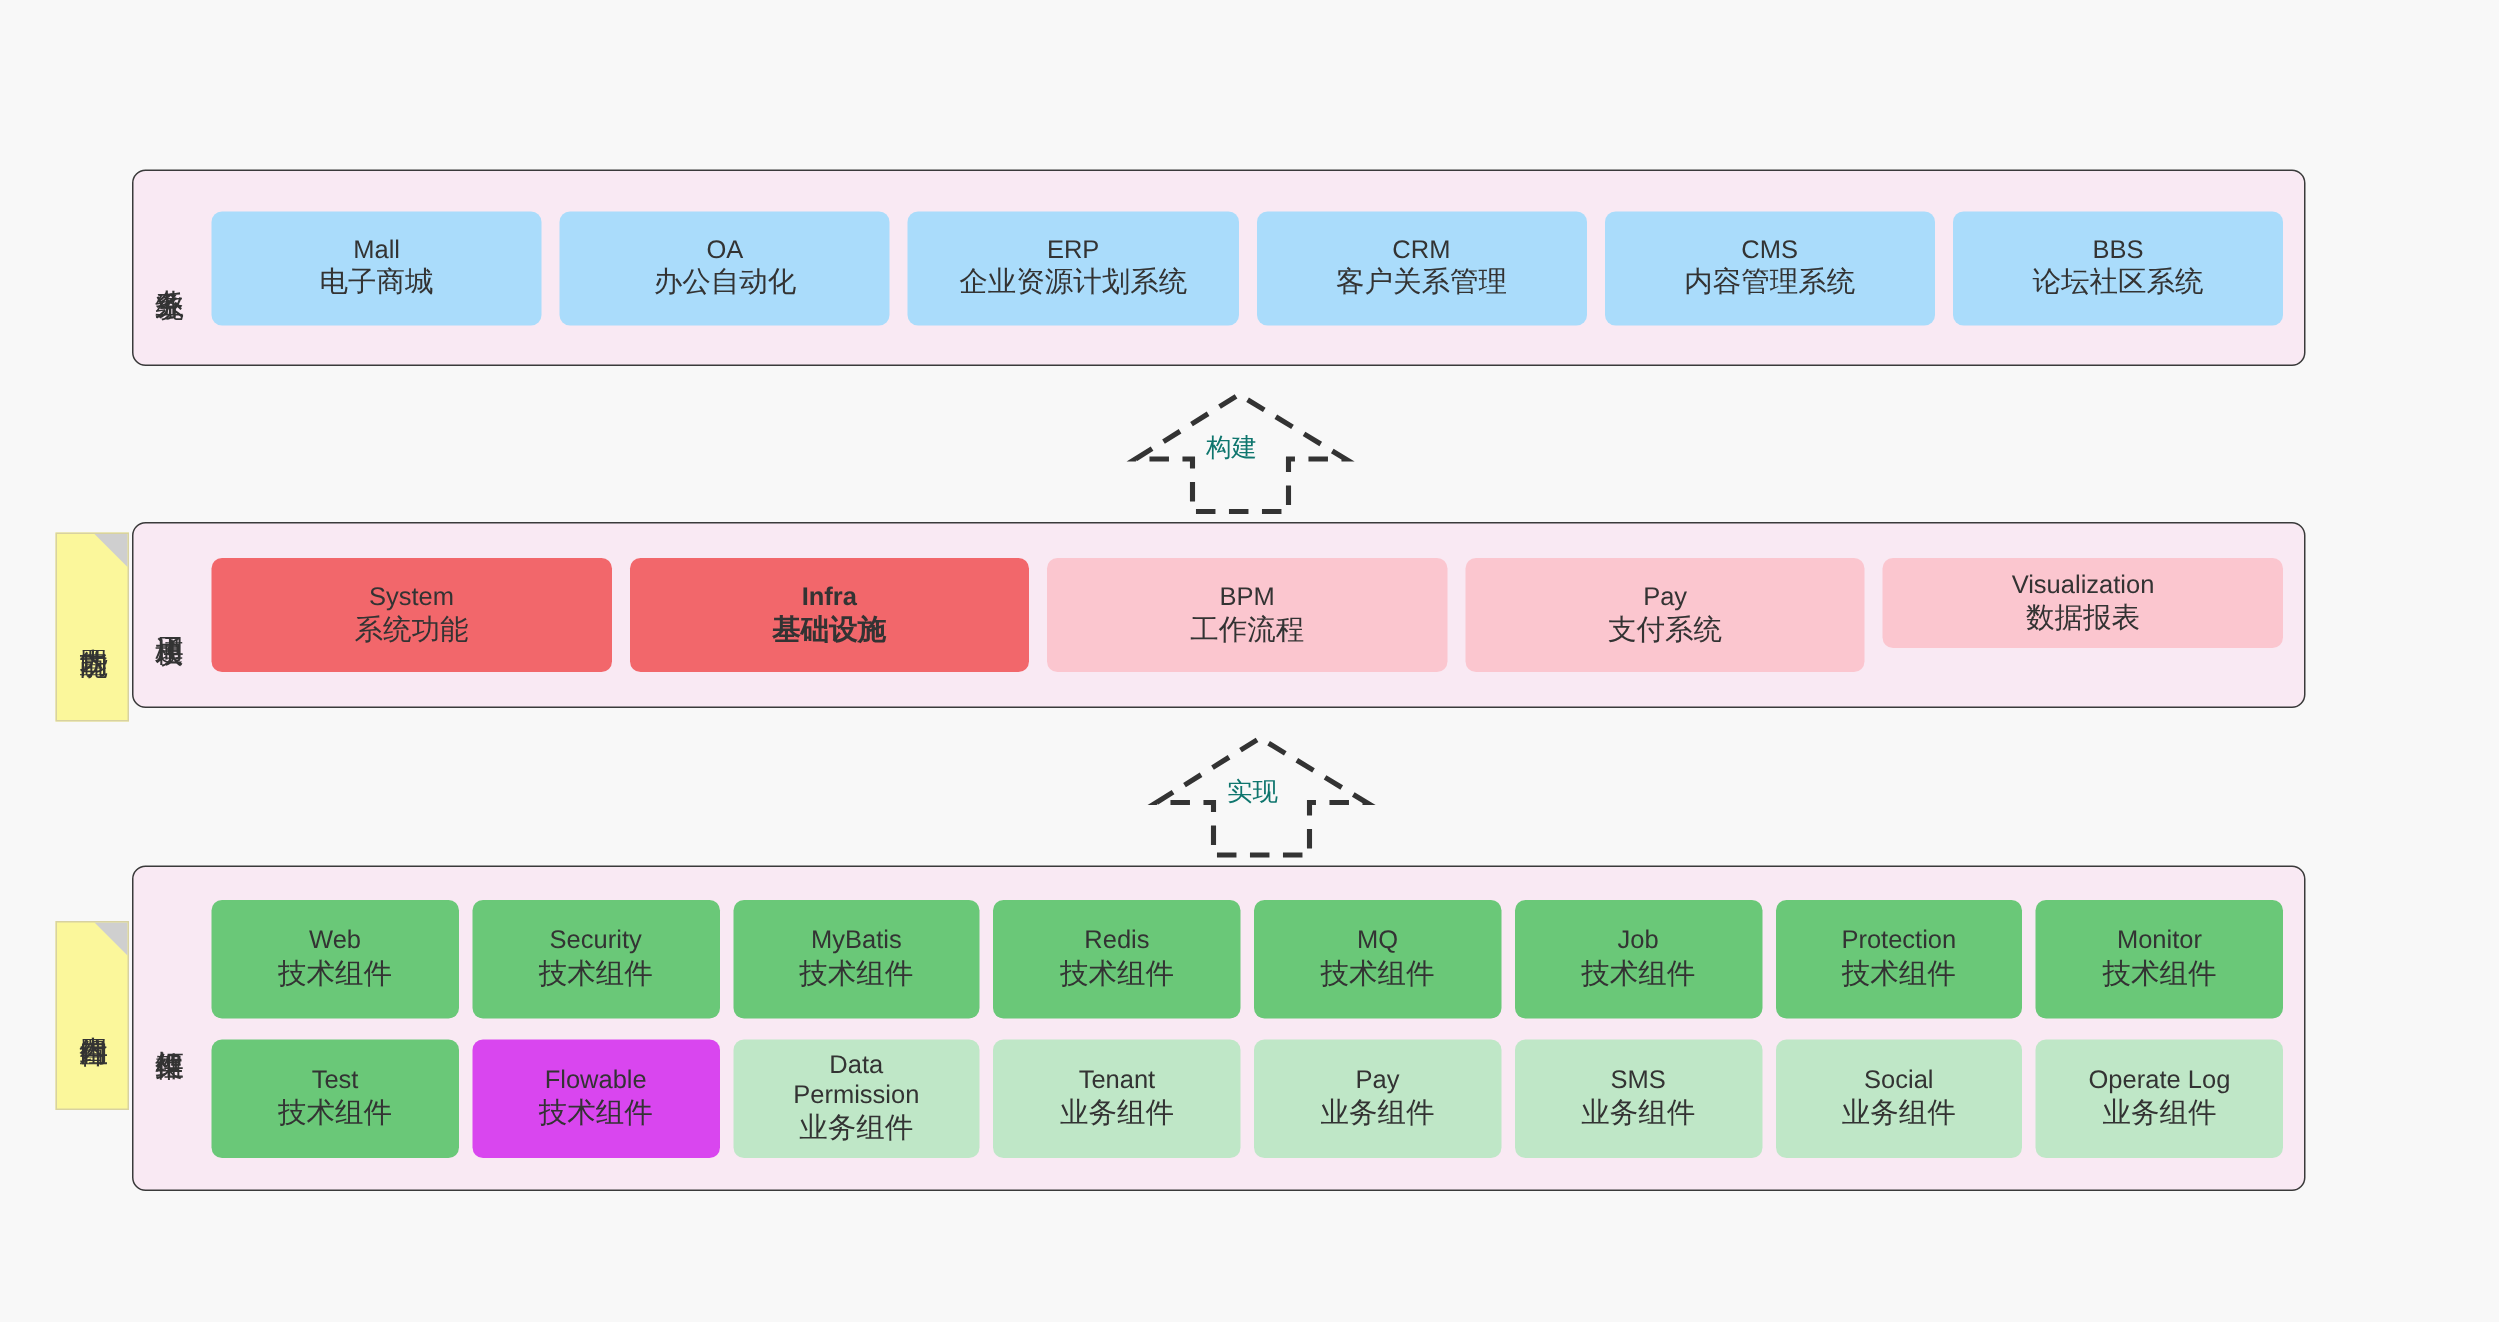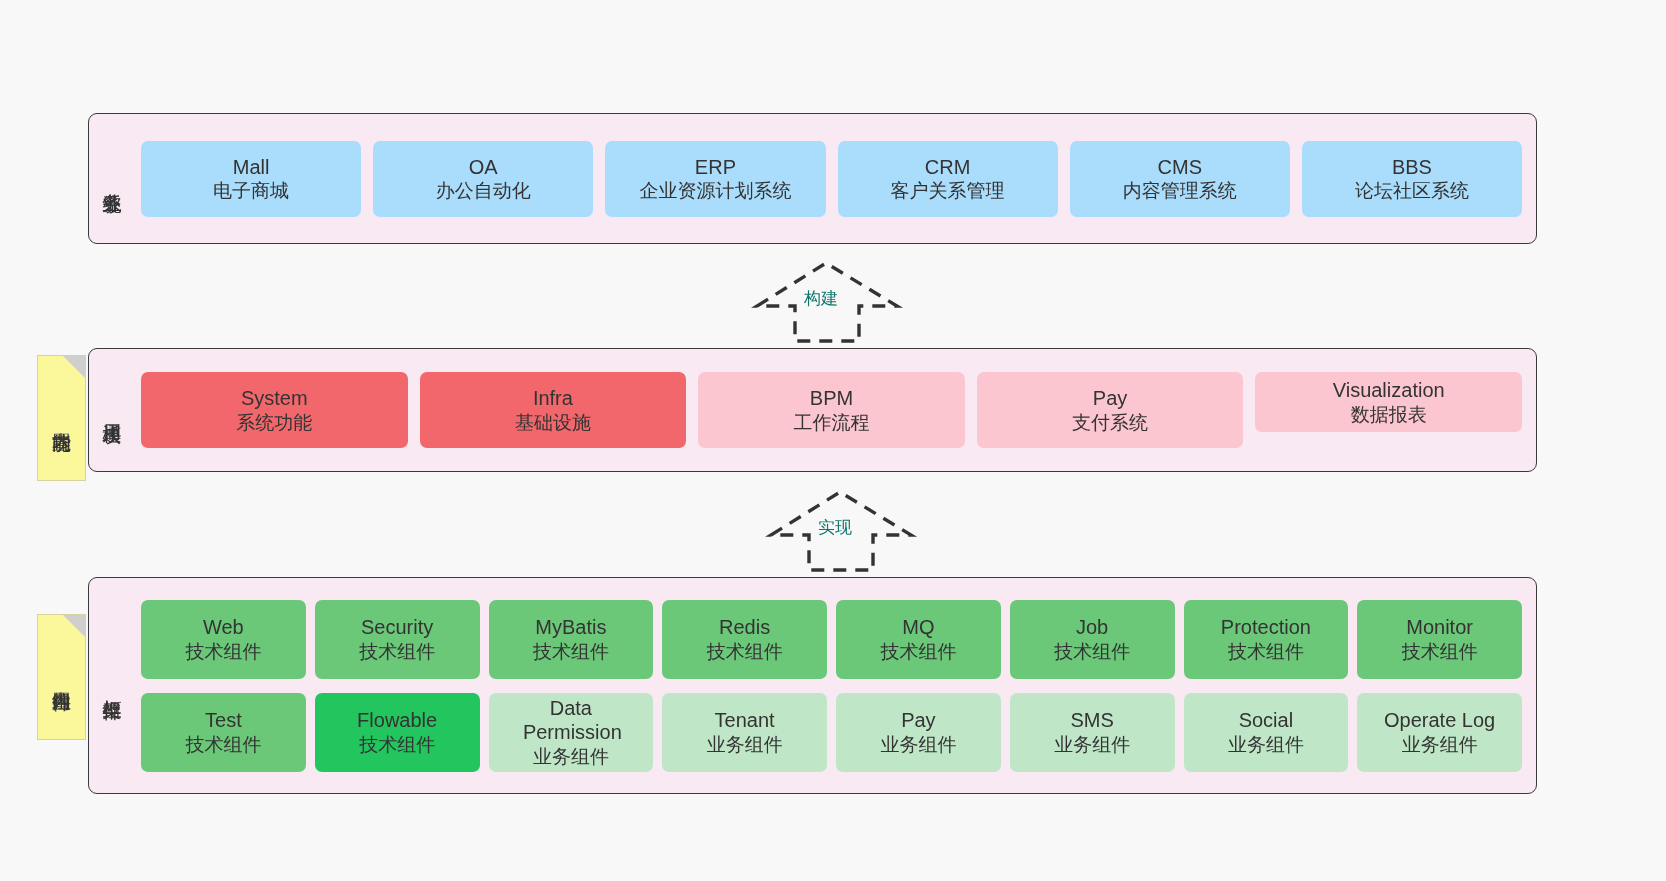--- a/index.html
+++ b/index.html
@@ -67,21 +67,21 @@
     border-radius:7px;
     display:flex;
     flex-direction:column;
     align-items:center;
     justify-content:center;
     text-align:center;
     line-height:1.22;
     padding:4px 6px;
     color:#333333;
   }
-  .node .en{font-size:20px;}
+  .node .en{font-size:17px;}
   .node .cn{font-size:19px;}
 
   .blue{background:#aadcfb;}
   .red{background:#f2676b;}
   .pink{background:#fbc6cf;}
   .green{background:#6ac878;}
   .lgreen{background:#bfe7c7;}
 
   
   .note{
@@ -169,21 +169,21 @@
   </div>
 
   <div class="layer" id="layer-modules" style="left:88px;top:348px;width:1449px;height:124px;">
     <div class="layer-title">通用模块</div>
     <div class="layer-body">
       <div class="row" style="padding:0 6px;">
         <div class="node red" style="height: 76px; background: rgb(242, 103, 107);">
           <span class="en">System</span>
           <span class="cn">系统功能</span>
         </div>
-        <div class="node red" style="height: 76px; background: rgb(242, 103, 107);">
+        <div class="node red" style="height: 76px; background: rgb(242, 103, 107); font-weight: bold;">
           <span class="en">Infra</span>
           <span class="cn">基础设施</span>
         </div>
         <div class="node pink" style="height: 76px; background: rgb(251, 198, 207);">
           <span class="en">BPM</span>
           <span class="cn">工作流程</span>
         </div>
         <div class="node pink" style="height: 76px; background: rgb(251, 198, 207);">
           <span class="en">Pay</span>
           <span class="cn">支付系统</span>
@@ -246,21 +246,21 @@
             <span class="en">Monitor</span>
             <span class="cn">技术组件</span>
           </div>
         </div>
 
         <div class="row" style="gap:9px;">
           <div class="node green" style="height: 79px; background: rgb(106, 200, 120);">
             <span class="en">Test</span>
             <span class="cn">技术组件</span>
           </div>
-          <div class="node green" style="height: 79px; background: #22c55e;">
+          <div class="node green" style="height: 79px; background: #d946ef;">
             <span class="en">Flowable</span>
             <span class="cn">技术组件</span>
           </div>
           <div class="node lgreen" style="height: 79px; background: rgb(191, 231, 199);">
             <span class="en" style="max-width:96px;">Data Permission</span>
             <span class="cn">业务组件</span>
           </div>
           <div class="node lgreen" style="height: 79px; background: rgb(191, 231, 199);">
             <span class="en">Tenant</span>
             <span class="cn">业务组件</span>

